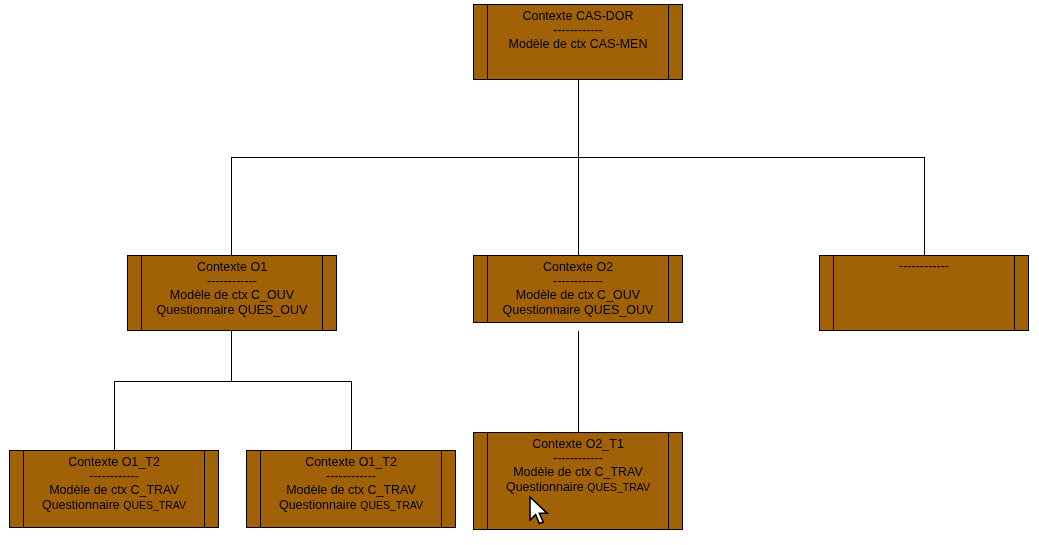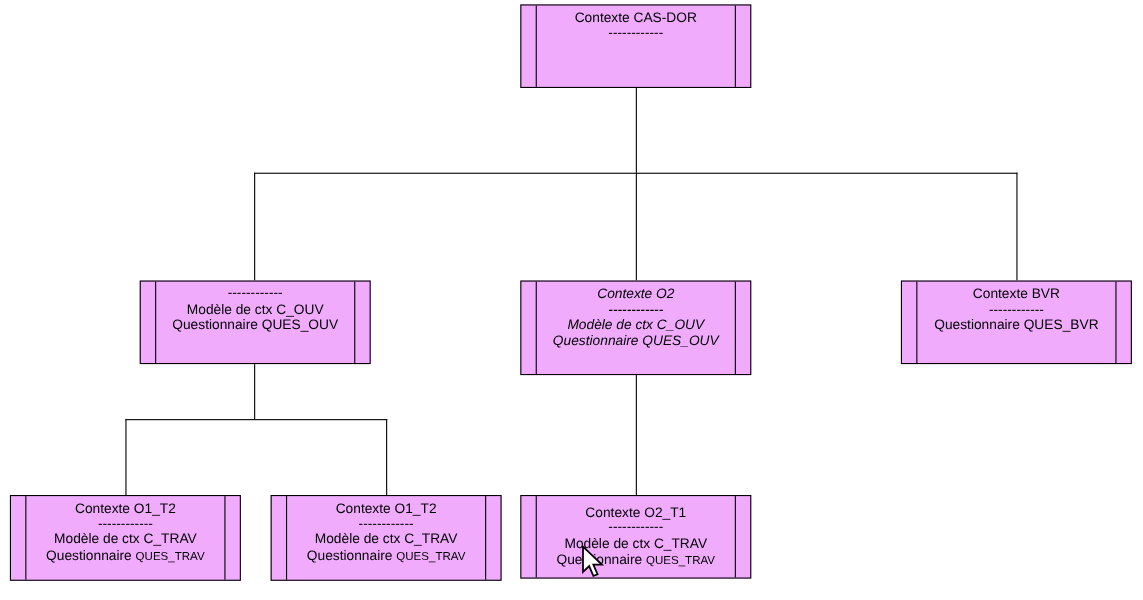--- a/index.html
+++ b/index.html
@@ -18,21 +18,21 @@
     height: 545px;
     background: #ffffff;
     overflow: hidden;
   }
 
   
   .node {
     position: absolute;
     box-sizing: border-box;
     border: 1px solid #000000;
-    background: #f0abfc;
+    background: #a16207;
     display: flex;
     flex-direction: column;
     align-items: stretch;
     justify-content: flex-start;
     z-index: 3;
   }
   
   .node .rule-left,
   .node .rule-right {
     position: absolute;
@@ -116,51 +116,51 @@
   <div class="vline" style="left:351px; top:381px; height:69px;"></div>
 
   <div class="vline" style="left:578px; top:331px; height:119px;"></div>
 
   <div class="node" style="left:473px; top:4px; width:210px; height:76px;">
     <span class="rule-left"></span>
     <span class="rule-right"></span>
     <div class="node-body">
       <div class="node-title">Contexte CAS-DOR</div>
       <div class="node-sep">------------</div>
+      <div class="node-line">Modèle de ctx CAS-MEN</div>
     </div>
   </div>
 
   <div class="node" style="left:127px; top:255px; width:210px; height:76px;">
     <span class="rule-left"></span>
     <span class="rule-right"></span>
     <div class="node-body">
+      <div class="node-title">Contexte O1</div>
       <div class="node-sep">------------</div>
       <div class="node-line">Modèle de ctx C_OUV</div>
       <div class="node-line"><span>Questionnaire </span><span>QUES_OUV</span></div>
     </div>
   </div>
 
-  <div class="node" style="left:473px; top:255px; width:210px; height:86px;font-style:italic;">
+  <div class="node" style="left:473px; top:255px; width:210px; height:68px;">
     <span class="rule-left"></span>
     <span class="rule-right"></span>
     <div class="node-body">
       <div class="node-title">Contexte O2</div>
       <div class="node-sep">------------</div>
       <div class="node-line">Modèle de ctx C_OUV</div>
       <div class="node-line"><span>Questionnaire </span><span>QUES_OUV</span></div>
     </div>
   </div>
 
   <div class="node" style="left:819px; top:255px; width:210px; height:76px;">
     <span class="rule-left"></span>
     <span class="rule-right"></span>
     <div class="node-body">
-      <div class="node-title">Contexte BVR</div>
-      <div class="node-sep">------------</div>
-      <div class="node-line"><span>Questionnaire </span><span>QUES_BVR</span></div>
+      <div class="node-sep">------------</div>
     </div>
   </div>
 
   <div class="node" style="left:9px; top:450px; width:210px; height:78px;">
     <span class="rule-left"></span>
     <span class="rule-right"></span>
     <div class="node-body">
       <div class="node-title">Contexte O1_T2</div>
       <div class="node-sep">------------</div>
       <div class="node-line">Modèle de ctx C_TRAV</div>
@@ -172,21 +172,21 @@
     <span class="rule-left"></span>
     <span class="rule-right"></span>
     <div class="node-body">
       <div class="node-title">Contexte O1_T2</div>
       <div class="node-sep">------------</div>
       <div class="node-line">Modèle de ctx C_TRAV</div>
       <div class="node-line"><span>Questionnaire </span><span class="small">QUES_TRAV</span></div>
     </div>
   </div>
 
-  <div class="node" style="left:473px; top:450px; width:210px; height:76px;justify-content:center;">
+  <div class="node" style="left:473px; top:432px; width:210px; height:98px;">
     <span class="rule-left"></span>
     <span class="rule-right"></span>
     <div class="node-body">
       <div class="node-title">Contexte O2_T1</div>
       <div class="node-sep">------------</div>
       <div class="node-line">Modèle de ctx C_TRAV</div>
       <div class="node-line"><span>Questionnaire </span><span class="small">QUES_TRAV</span></div>
     </div>
   </div>
 

